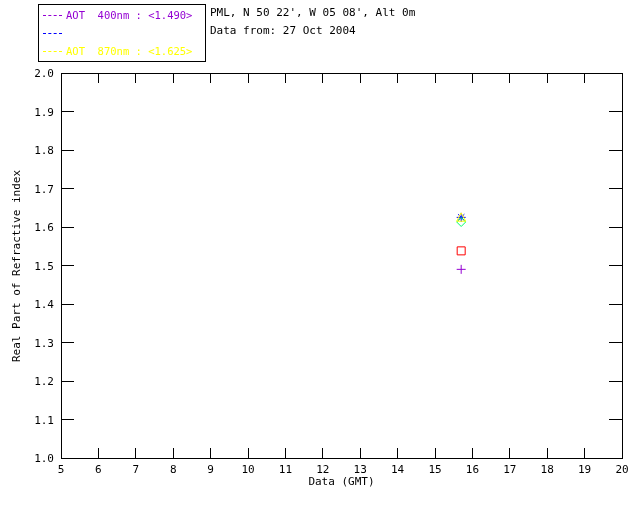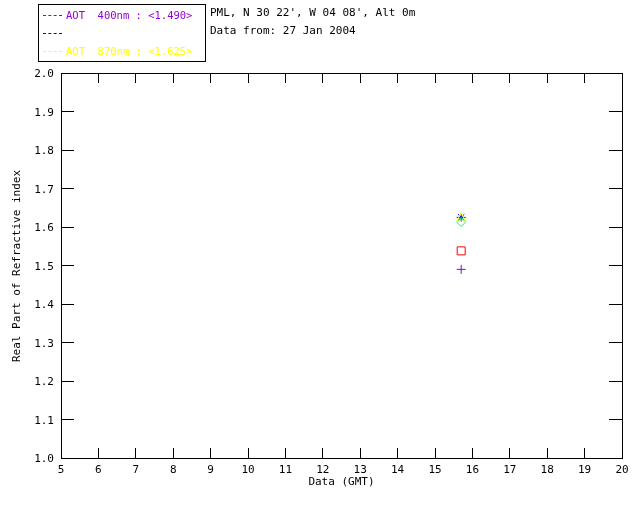--- a/index.html
+++ b/index.html
@@ -109,17 +109,17 @@
       <path d="M -4.5 0 H 4.5 M 0 -4.5 V 4.5 M -3.2 -3.2 L 3.2 3.2 M -3.2 3.2 L 3.2 -3.2" fill="none" stroke="#0000FF" stroke-width="1" transform="translate(461.17999999999995,217.375)"></path>
       <path d="M 0 -4.5 L 4.5 0 L 0 4.5 L -4.5 0 Z" fill="none" stroke="#00FF66" stroke-width="1" transform="translate(461.17999999999995,221.995)"></path>
       <path d="M 0 -4.5 L 4.5 3.8 L -4.5 3.8 Z" fill="none" stroke="#FFFF00" stroke-width="1" transform="translate(461.17999999999995,217.375)"></path>
       <path d="M -4 -4 H 4 V 4 H -4 Z" fill="none" stroke="#FF0000" stroke-width="1" transform="translate(461.17999999999995,250.86999999999998)"></path>
     </svg>
   <div class="legend" id="legend">
       <div class="row" style="color: rgb(148, 0, 211);"><span class="dash"></span><span>AOT  400nm : &lt;1.490&gt;</span></div>
       <div class="row" style="color: rgb(0, 0, 255);"><span class="dash"></span></div>
       <div class="row" style="color: rgb(255, 255, 0);"><span class="dash"></span><span>AOT  870nm : &lt;1.625&gt;</span></div>
     </div>
-  <div class="hdr l1">PML, N 30 22', W 04 08', Alt 0m</div>
-  <div class="hdr l2">Data from: 27 Jan 2004</div>
+  <div class="hdr l1">PML, N 50 22', W 05 08', Alt 0m</div>
+  <div class="hdr l2">Data from: 27 Oct 2004</div>
   <div class="ylabel">Real Part of Refractive index</div>
   <div class="xlabel">Data (GMT)</div>
 </div>
 
 </body></html>

